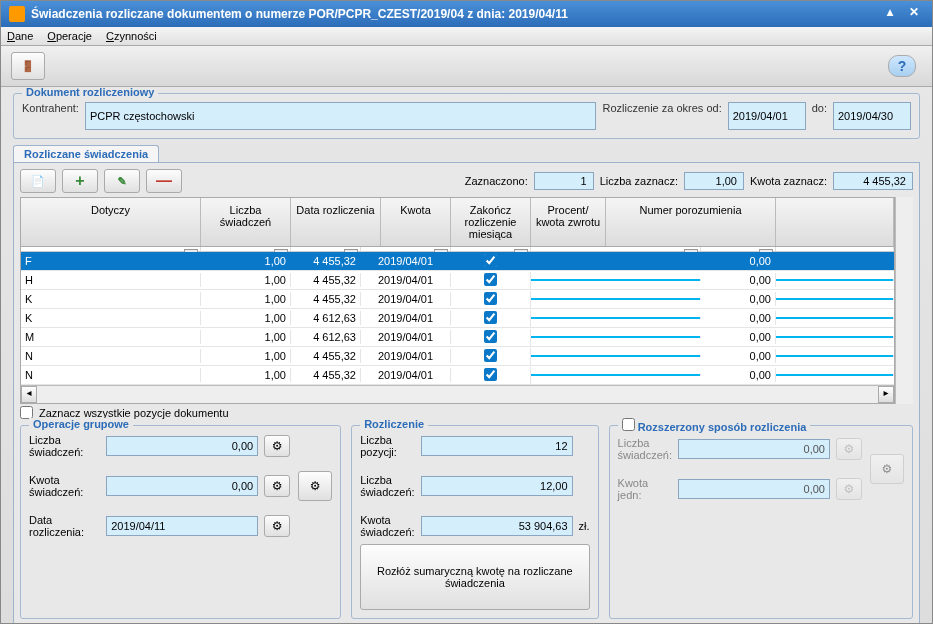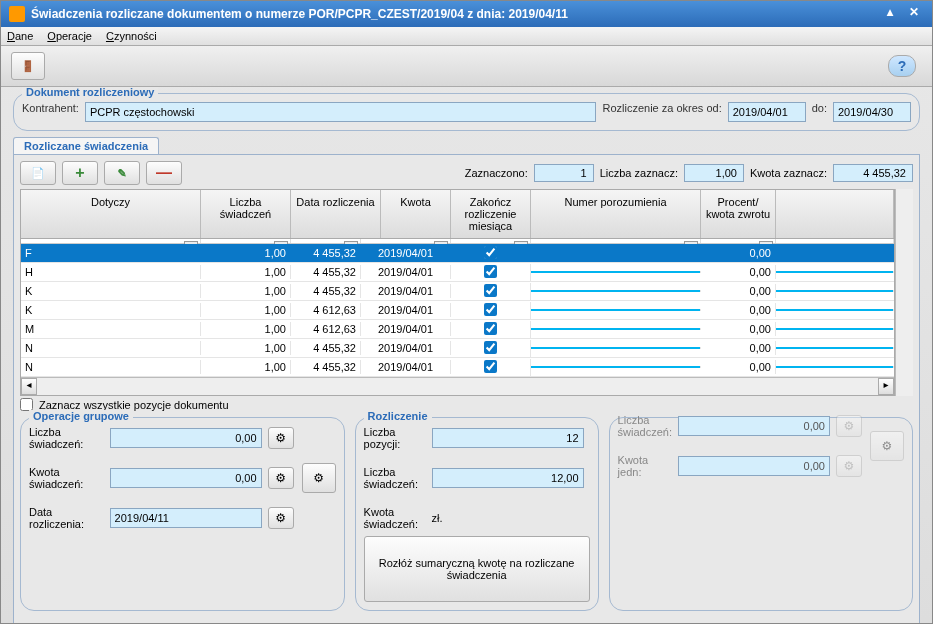--- a/index.html
+++ b/index.html
@@ -15,27 +15,27 @@
 .menubar { background: linear-gradient(to bottom, #f5f5f5, #e0e0e0); border-bottom: 1px solid #aaa; padding: 3px 6px; display: flex; gap: 14px; }
 .menubar span { cursor: pointer; }
 .menubar u { text-decoration: underline; }
 
 .toolbar { background: linear-gradient(to bottom, #f0f0f0, #d8d8d8); border-bottom: 1px solid #aaa; padding: 6px 10px; display: flex; align-items: center; }
 .tb-btn { width: 34px; height: 28px; background: linear-gradient(to bottom, #fdfdfd, #e0e0e0); border: 1px solid #aaa; border-radius: 3px; display: flex; align-items: center; justify-content: center; cursor: pointer; margin-right: 6px; }
 .tb-btn.help { margin-left: auto; color: #2c6cb8; font-weight: bold; font-size: 14px; background: linear-gradient(to bottom, #cfe7ff, #a8d0f0); border-radius: 10px; width: 28px; height: 22px; }
 
 .content { flex: 1; padding: 6px 12px 12px 12px; overflow: hidden; display: flex; flex-direction: column; }
 
-.groupbox { border: 1px solid #a5b9d1; border-radius: 14px; margin-bottom: 6px; background: #e8e8e8; }
+.groupbox { border: 1px solid #a5b9d1; border-radius: 3px; margin-bottom: 6px; background: #e8e8e8; }
 .groupbox > .legend { position: relative; top: -8px; left: 8px; background: #e8e8e8; padding: 0 4px; color: #2c6cb8; font-weight: bold; display: inline-block; }
 .groupbox .gb-body { padding: 0 8px 8px 8px; margin-top: -4px; }
 
 .field-row { display: flex; gap: 6px; }
 .field-row label { color: #333; }
-.text-input { background: #d4eefc; border: 1px solid #8aa6c1; padding: 2px 4px; font-size: 11px; height: 20px; }
+.text-input { background: #d4eefc; border: 1px solid #8aa6c1; padding: 2px 4px; font-size: 11px; height: 28px; }
 .num-input { background: #d4eefc; border: 1px solid #8aa6c1; padding: 2px 4px; text-align: right; font-size: 11px; height: 20px; }
 
 .tab-strip { display: flex; }
 .tab { background: #f5f5f5; border: 1px solid #9db2cc; border-bottom: none; padding: 2px 10px; color: #2c6cb8; font-weight: bold; border-radius: 3px 3px 0 0; }
 .tab-panel { border: 1px solid #9db2cc; background: #e8e8e8; flex: 1; padding: 6px; display: flex; flex-direction: column; }
 
 .mini-toolbar { display: flex; align-items: center; gap: 6px; margin-bottom: 4px; }
 .icon-btn { width: 36px; height: 24px; background: linear-gradient(to bottom, #fdfdfd, #e0e0e0); border: 1px solid #aaa; border-radius: 3px; display: flex; align-items: center; justify-content: center; cursor: pointer; font-weight: bold; }
 .icon-btn.add { color: #3a8a3a; font-size: 16px; }
 .icon-btn.edit { color: #3a8a3a; }
@@ -155,22 +155,22 @@
       </div>
 
       <div style="display:flex; flex:1;">
         <div class="grid-wrap" style="flex:1">
           <div class="grid-head">
             <div class="gh col-dotyczy">Dotyczy</div>
             <div class="gh col-liczba">Liczba świadczeń</div>
             <div class="gh col-data">Data rozliczenia</div>
             <div class="gh col-kwota">Kwota</div>
             <div class="gh col-zakoncz">Zakończ rozliczenie miesiąca</div>
+            <div class="gh col-procent">Procent/ kwota zwrotu</div>
             <div class="gh col-numer">Numer porozumienia</div>
-            <div class="gh col-procent">Procent/ kwota zwrotu</div>
             <div class="gh col-rest"></div>
           </div>
           <div class="grid-filter">
             <div class="gf col-dotyczy">
                 <div class="dd">▾</div>
               </div>
             <div class="gf col-liczba">
                 <div class="dd">▾</div>
               </div>
             <div class="gf col-kwota">
@@ -328,27 +328,32 @@
           <span class="legend">Rozliczenie</span>
           <div class="gb-body">
             <div class="gb-grid" style="grid-template-columns:auto 1fr auto; margin-bottom:6px;">
               <label>Liczba pozycji:</label>
               <input class="num-input" readonly="" value="12" style="">
                 <span></span>
               <label>Liczba świadczeń:</label>
               <input class="num-input" readonly="" value="12,00" style="">
                 <span></span>
               <label>Kwota świadczeń:</label>
+              <input class="num-input" readonly="" value="53 904,63" style="">
               <span>zł.</span>
             </div>
             <div class="big-btn">Rozłóż sumaryczną kwotę na rozliczane świadczenia</div>
           </div>
         </div>
 
         <div class="groupbox" style="flex:1.1">
+          <span class="legend checkbox-lbl">
+            <input type="checkbox" style="">
+            <span>Rozszerzony sposób rozliczenia</span>
+          </span>
           <div class="gb-body" style="display:flex; align-items:center; gap:8px;">
             <div class="gb-grid" style="flex:1; color:#888">
               <label>Liczba świadczeń:</label>
               <input class="num-input" disabled="" value="0,00" style="">
               <div class="small-btn disabled">
                   <span>⚙</span>
                 </div>
               <label>Kwota jedn:</label>
               <input class="num-input" disabled="" value="0,00" style="">
               <div class="small-btn disabled">

